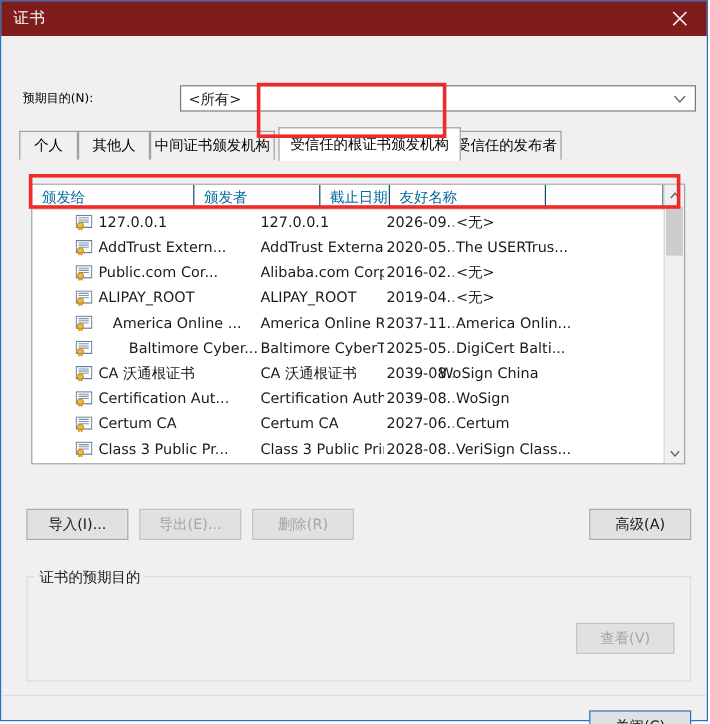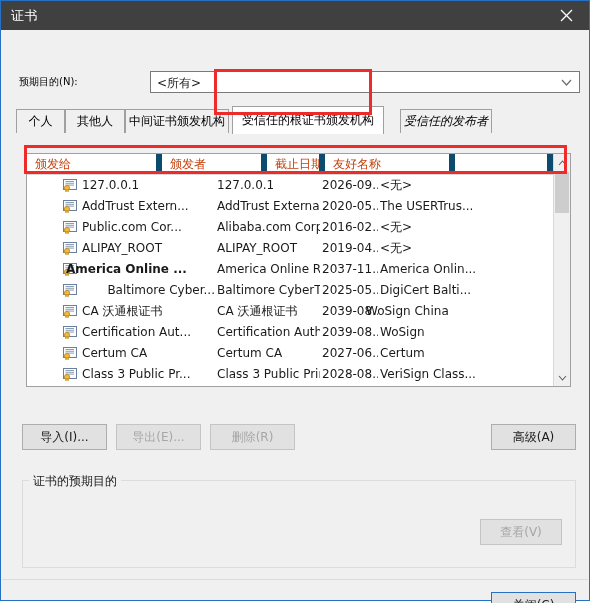--- a/index.html
+++ b/index.html
@@ -26,21 +26,21 @@
     background: #f0f0f0;
     box-sizing: border-box;
   }
 
   
   #titlebar {
     position: absolute;
     left: 0; top: 0;
     width: 588px;
     height: 29px;
-    background: #404040;
+    background: #7f1d1d;
     box-sizing: border-box;
   }
   #title-text {
     position: absolute;
     left: 10px; top: 6px;
     color: #ffffff;
     font-size: 13px;
     line-height: 17px;
     letter-spacing: 0.5px;
   }
@@ -144,24 +144,24 @@
     background: #ffffff;
     border-bottom: 1px solid #d8d8d8;
     box-sizing: border-box;
   }
   .lv-col {
     position: absolute;
     top: 0;
     height: 20px;
     line-height: 20px;
     font-size: 12px;
-    color: #c2410c;
+    color: #0369a1;
     padding-left: 8px;
     box-sizing: border-box;
-    border-right: 6px solid #0c4a6e;
+    border-right: 1px solid #0c4a6e;
     white-space: nowrap;
     overflow: hidden;
     cursor: default;
   }
   #lv-rows {
     position: absolute;
     left: 0; top: 21px;
     width: 526px;
     height: 212px;
     padding-left: 31px;
@@ -317,21 +317,21 @@
         </div>
         <div class="tab" style="left: 49px; width: 60px;">
           <span>其他人</span>
         </div>
         <div class="tab" style="left: 109px; width: 104px;">
           <span>中间证书颁发机构</span>
         </div>
         <div class="tab selected" style="left: 216px; width: 152px;">
           <span>受信任的根证书颁发机构</span>
         </div>
-        <div class="tab" style="left: 384px; width: 92px; font-style: italic;">
+        <div class="tab" style="left: 360px; width: 92px;">
           <span>受信任的发布者</span>
         </div>
       </div>
 
     <div id="listview">
       <div id="lv-header">
           <div class="lv-col" style="left: 0px; width: 135px;">颁发给</div>
           <div class="lv-col" style="left: 135px; width: 105px;">颁发者</div>
           <div class="lv-col" style="left: 240px; width: 58px;">截止日期</div>
           <div class="lv-col" style="left: 298px; width: 130px;">友好名称</div>
@@ -396,21 +396,21 @@
           </div>
           <div class="lv-row">
             <svg class="cert-icon" viewBox="0 0 14 13">
               <rect x="0.5" y="0.5" width="13" height="10" fill="#fdfdfd" stroke="#6a7f9c"></rect>
               <line x1="2.5" y1="2.5" x2="11" y2="2.5" stroke="#7f93ad" stroke-width="0.9"></line>
               <line x1="2.5" y1="4.3" x2="11" y2="4.3" stroke="#7f93ad" stroke-width="0.9"></line>
               <line x1="2.5" y1="6.1" x2="11" y2="6.1" stroke="#7f93ad" stroke-width="0.9"></line>
               <circle cx="4" cy="9" r="2.6" fill="#f3b93b" stroke="#b7861b" stroke-width="0.8"></circle>
               <path d="M2.6 10.6 L2.6 12.8 L4 11.9 L5.4 12.8 L5.4 10.6 Z" fill="#f3b93b" stroke="#b7861b" stroke-width="0.6"></path>
             </svg>
-            <div class="lv-cell" style="left: 8px; width: 133px; font-weight: bold;">America Online ...</div>
+            <div class="lv-cell" style="left: 36px; width: 133px;">America Online ...</div>
             <div class="lv-cell" style="left: 159px; width: 103px;">America Online Ro...</div>
             <div class="lv-cell" style="left: 264px; width: 56px;">2037-11...</div>
             <div class="lv-cell" style="left: 322px; width: 128px;">America Onlin...</div>
           </div>
           <div class="lv-row">
             <svg class="cert-icon" viewBox="0 0 14 13">
               <rect x="0.5" y="0.5" width="13" height="10" fill="#fdfdfd" stroke="#6a7f9c"></rect>
               <line x1="2.5" y1="2.5" x2="11" y2="2.5" stroke="#7f93ad" stroke-width="0.9"></line>
               <line x1="2.5" y1="4.3" x2="11" y2="4.3" stroke="#7f93ad" stroke-width="0.9"></line>
               <line x1="2.5" y1="6.1" x2="11" y2="6.1" stroke="#7f93ad" stroke-width="0.9"></line>

